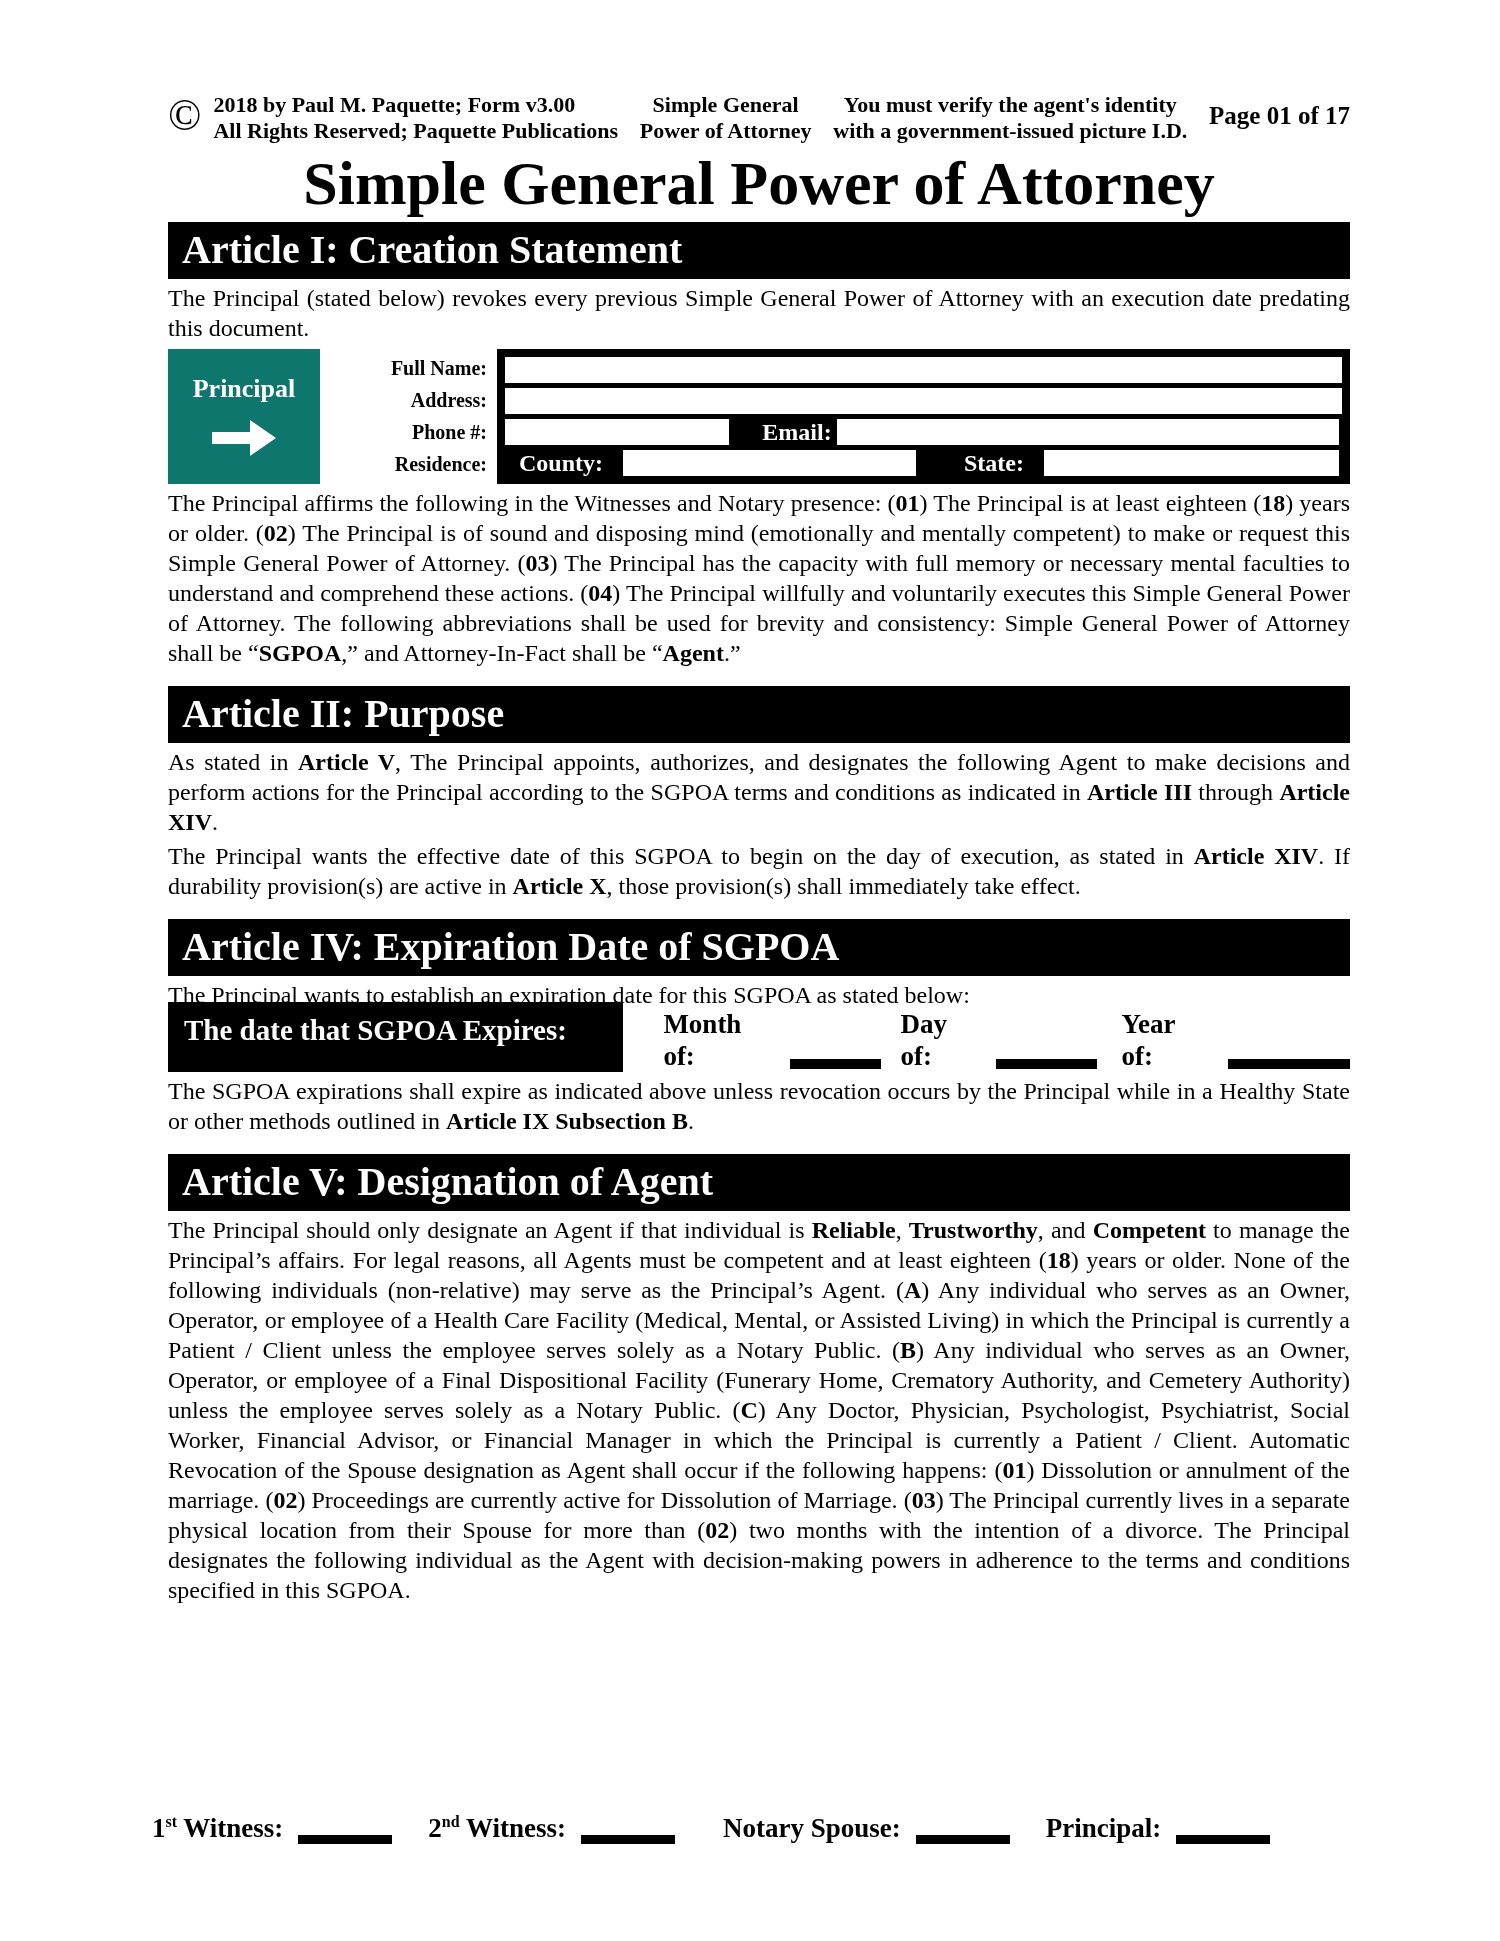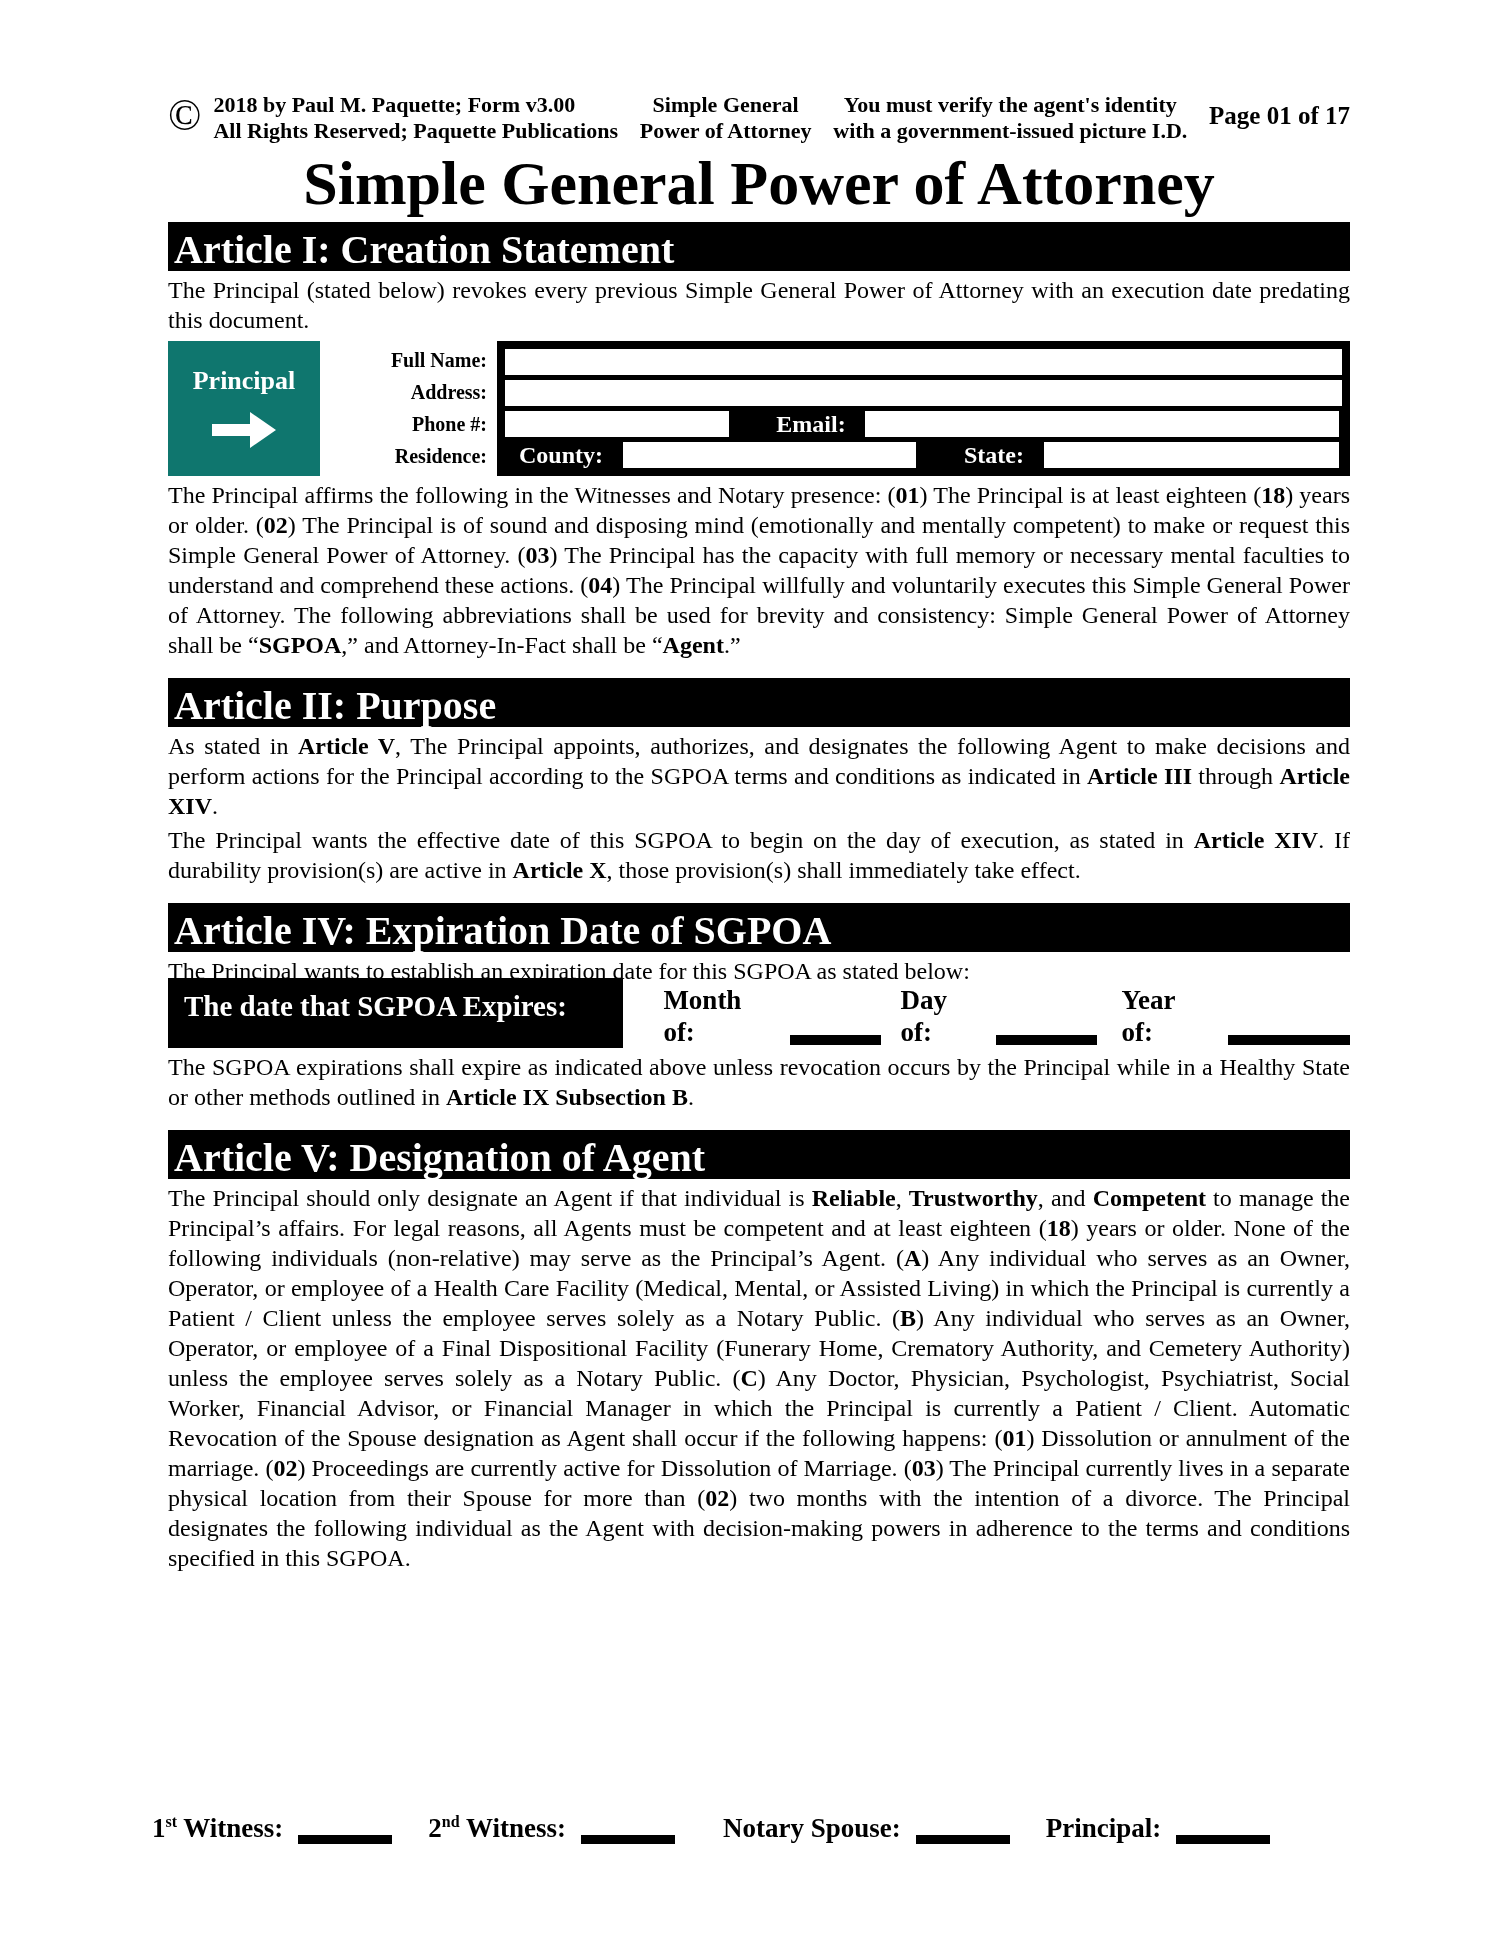--- a/index.html
+++ b/index.html
@@ -12,40 +12,40 @@
   
   .hdr { display:flex; justify-content:space-between; align-items:flex-start; }
   .hdr-copy { display:flex; gap:12px; }
   .copyright-glyph { font-size:44px; line-height:44px; margin-top:2px; }
   .hdr-lines { font-weight:bold; font-size:22px; line-height:26px; }
   .hdr-center { text-align:center; }
   .page-num { font-weight:bold; font-size:25px; margin-top:10px; }
   
   .title { text-align:center; font-weight:bold; font-size:62px; line-height:66px; margin-top:6px; white-space:nowrap; }
   
-  .bar { background:#000; color:#fff; font-weight:bold; font-size:40px; height:49px;
-         line-height:56px; padding-left:6px; margin-top:18px; white-space:nowrap; }
+  .bar { background:#000; color:#fff; font-weight:bold; font-size:40px; height:57px;
+         line-height:56px; padding-left:14px; margin-top:18px; white-space:nowrap; }
   .bar.first { margin-top:6px; }
   
   p.body { font-size:24px; line-height:30px; text-align:justify; margin-top:4px; }
   p.body b { font-weight:bold; }
   
   .pform { display:flex; margin-top:6px; height:135px; }
   .pbox { width:152px; background:#0f766e; color:#fff; display:flex; flex-direction:column;
           align-items:center; justify-content:center; gap:16px; }
   .pbox-label { font-weight:bold; font-size:26px; }
   .plabels { width:177px; display:flex; flex-direction:column; justify-content:space-between;
              padding:6px 10px 6px 0; }
   .plabels .flabel { text-align:right; font-weight:bold; font-size:20px; line-height:27px; }
   .pgrid { flex:1; background:#000; padding:8px; display:flex; flex-direction:column; justify-content:space-between; }
   .prow { height:26px; display:flex; align-items:stretch; }
   .fld { background:#fff; }
   .grow { flex:1; }
   .inline-label { color:#fff; font-weight:bold; font-size:24px; line-height:26px; }
-  .email-label { width:136px; text-align:center;padding-left:28px; }
+  .email-label { width:108px; text-align:center;padding-left:28px; }
   .county-label { width:118px; padding-left:14px; }
   .state-label  { width:80px; text-align:left; }
   .w-phone  { width:224px; }
   .w-county { width:293px; }
   .gap-res  { width:48px; }
   .pad3 { margin-right:3px; }
   
   .expire-row { display:flex; align-items:flex-end; margin-top:5px; height:57px; }
   .expire-box { width:462px; height:70px; background:#000; color:#fff; font-weight:bold;
                 font-size:29px; line-height:56px; padding-left:16px; white-space:nowrap; }

